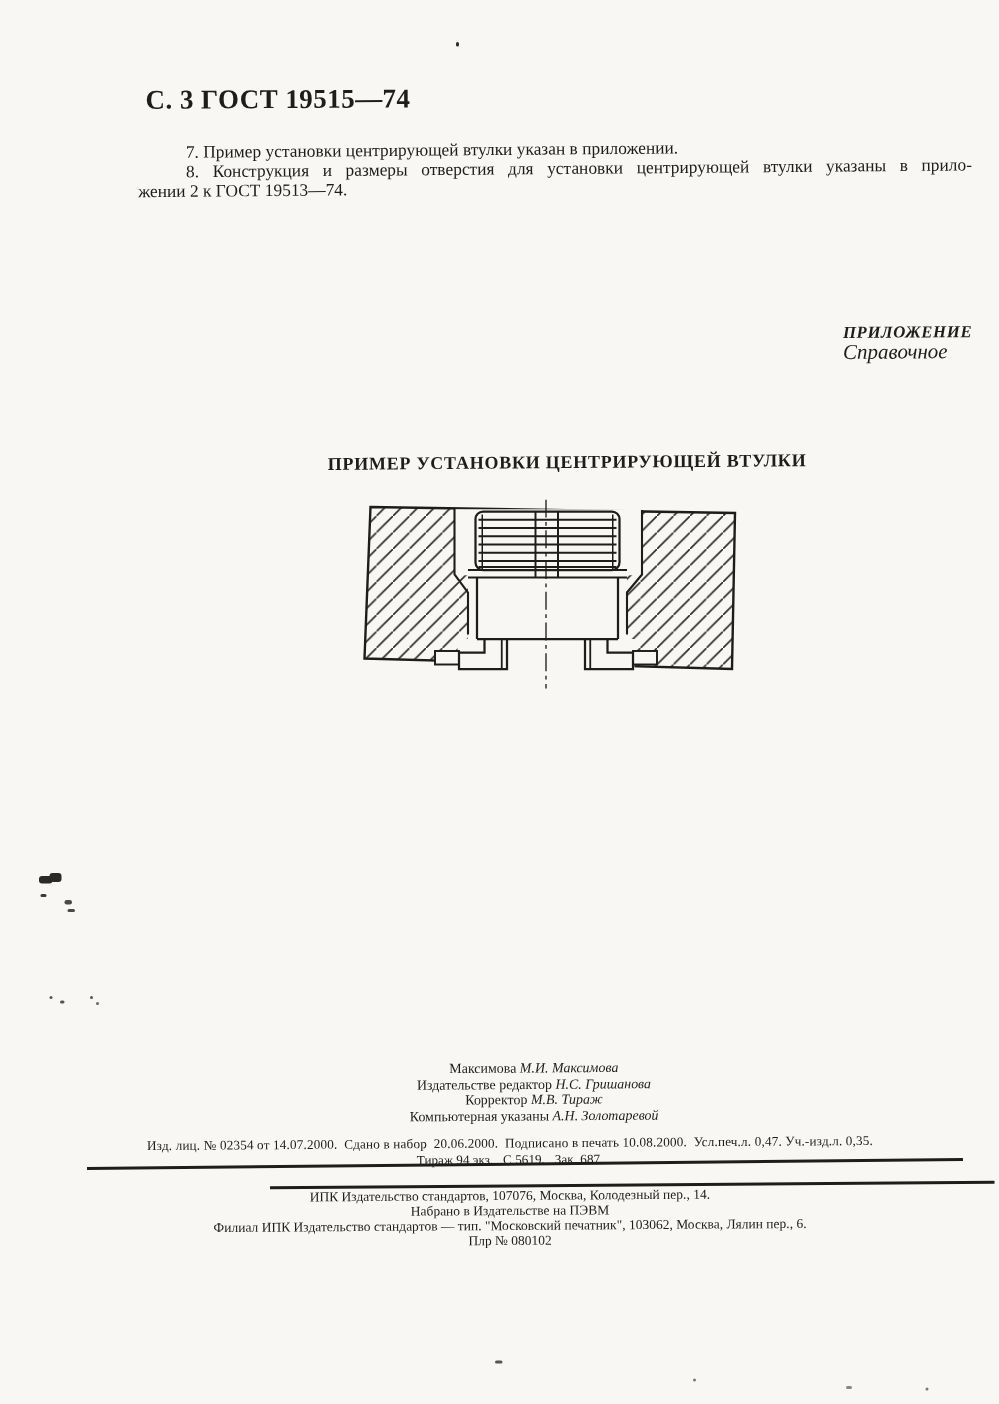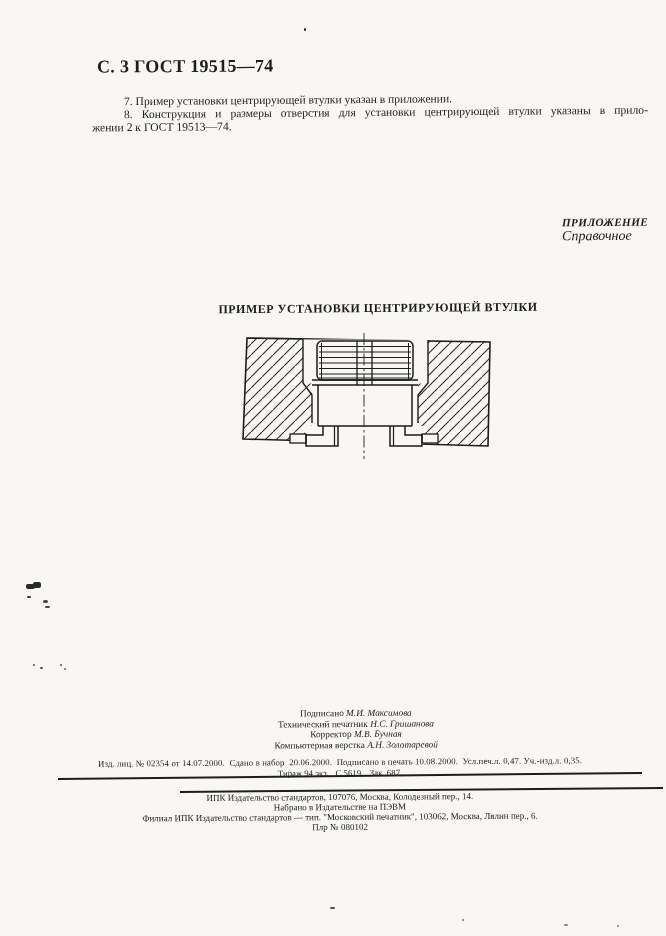--- a/index.html
+++ b/index.html
@@ -85,24 +85,24 @@
 
   <path d="M83,93 V102 H66 V113 H98 V93" fill="none" stroke="#1d1d1b" stroke-width="1.5"></path>
   <path d="M94.5,93 V113" stroke="#1d1d1b" stroke-width="1.2" fill="none"></path>
   <path d="M165,93 V102 H182 V113 H150 V93" fill="none" stroke="#1d1d1b" stroke-width="1.5"></path>
   <path d="M153.5,93 V113" stroke="#1d1d1b" stroke-width="1.2" fill="none"></path>
 
   <path d="M124,0 V126" stroke="#1d1d1b" stroke-width=".9" stroke-dasharray="12 3 2.5 3" fill="none"></path>
 </svg>
 
 <div class="abs credits">
-  <div><span>Подписано </span><i>М.И. Максимова</i></div>
-  <div><span>Технический печатник </span><i>Н.С. Гришанова</i></div>
-  <div><span>Корректор </span><i>М.В. Бучная</i></div>
-  <div><span>Компьютерная верстка  </span><i>А.Н. Золотаревой</i></div>
+  <div><span>Максимова </span><i>М.И. Максимова</i></div>
+  <div><span>Издательстве редактор </span><i>Н.С. Гришанова</i></div>
+  <div><span>Корректор </span><i>М.В. Тираж</i></div>
+  <div><span>Компьютерная указаны  </span><i>А.Н. Золотаревой</i></div>
 </div>
 
 <div class="abs imprint1 pre">Изд. лиц. № 02354 от 14.07.2000.  Сдано в набор  20.06.2000.  Подписано в печать 10.08.2000.  Усл.печ.л. 0,47. Уч.-изд.л. 0,35.</div>
 <div class="abs imprint2 pre">Тираж 94 экз.   С 5619.   Зак. 687.</div>
 <div class="abs ruleA"></div>
 <div class="abs ruleB"></div>
 
 <div class="abs publisher">
   <div>ИПК Издательство стандартов, 107076, Москва, Колодезный пер., 14.</div>
   <div>Набрано в Издательстве на ПЭВМ</div>

